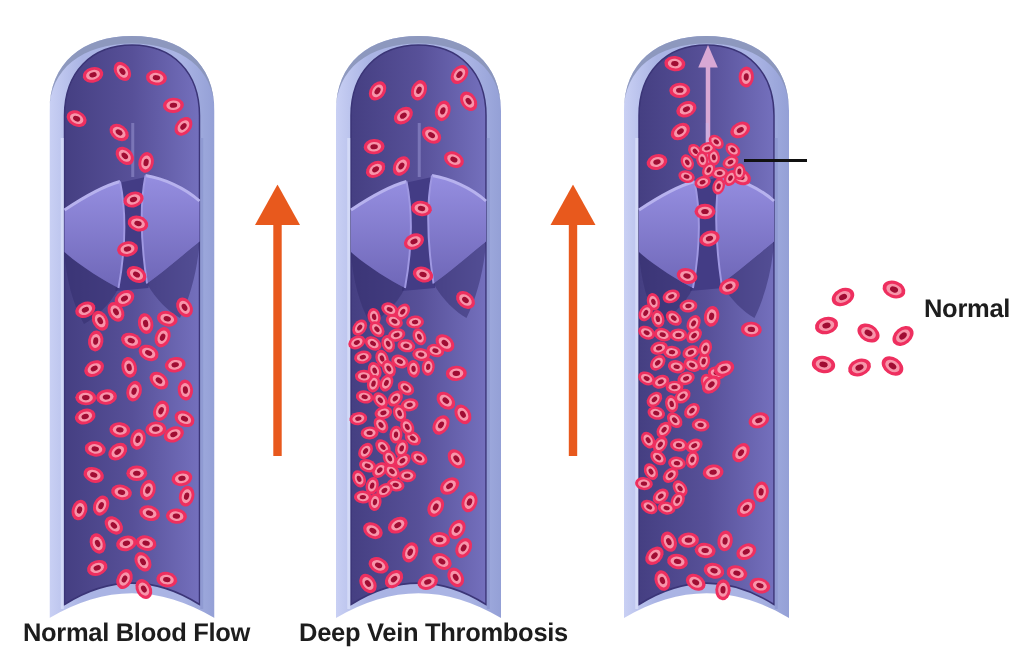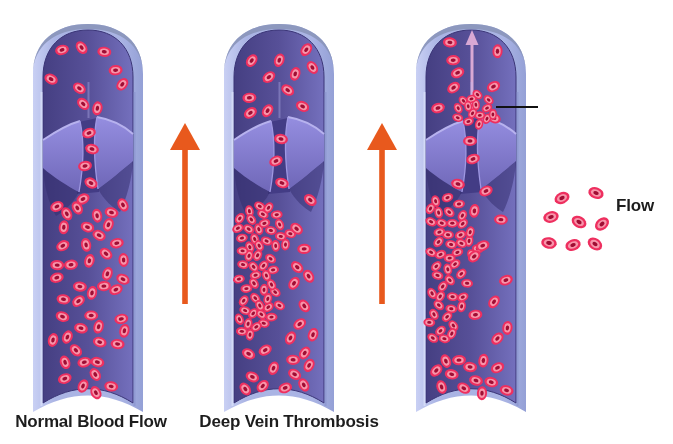--- a/index.html
+++ b/index.html
@@ -1437,17 +1437,17 @@
           <ellipse rx="7.840000000000001" ry="5.712" fill="#ee2f5f"></ellipse>
           <ellipse rx="5.264000000000001" ry="3.5840000000000005" fill="#f795aa"></ellipse>
           <ellipse rx="2.8000000000000003" ry="1.9040000000000001" fill="#a00d33"></ellipse>
         </g>
         <g transform="translate(62.0 66.0) rotate(35)">
           <ellipse rx="7.840000000000001" ry="5.712" fill="#ee2f5f"></ellipse>
           <ellipse rx="5.264000000000001" ry="3.5840000000000005" fill="#f795aa"></ellipse>
           <ellipse rx="2.8000000000000003" ry="1.9040000000000001" fill="#a00d33"></ellipse>
         </g>
       </svg></div>
-  <div class="lbl" id="blood-label" style="color: rgb(29, 29, 29);">Flow</div>
+  <div class="lbl" id="blood-label" style="color: rgb(29, 29, 29);">Normal</div>
 
   <div class="caption" id="caption-2" style="color: rgb(29, 29, 29);">Deep Vein Thrombosis</div>
   <div class="caption" id="caption-1" style="color: rgb(29, 29, 29);">Normal Blood Flow</div>
 </div>
 
 </body></html>

